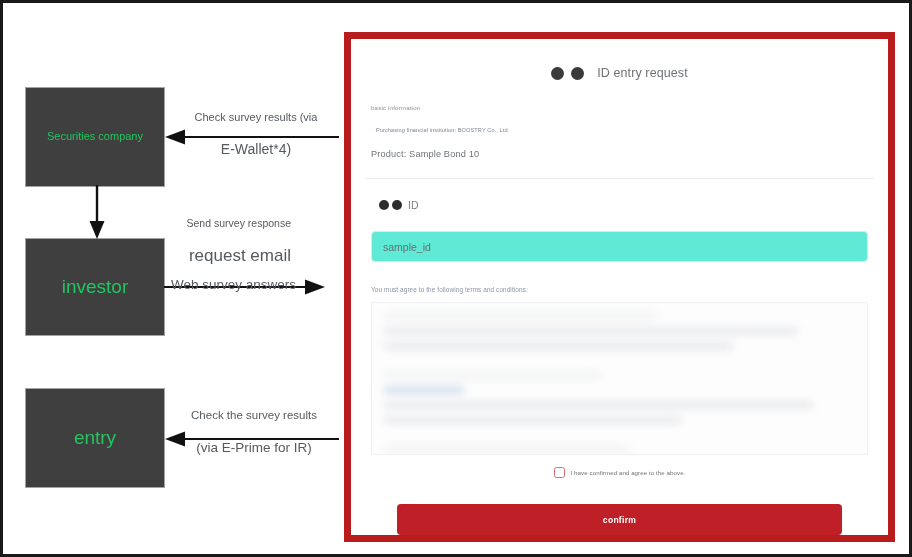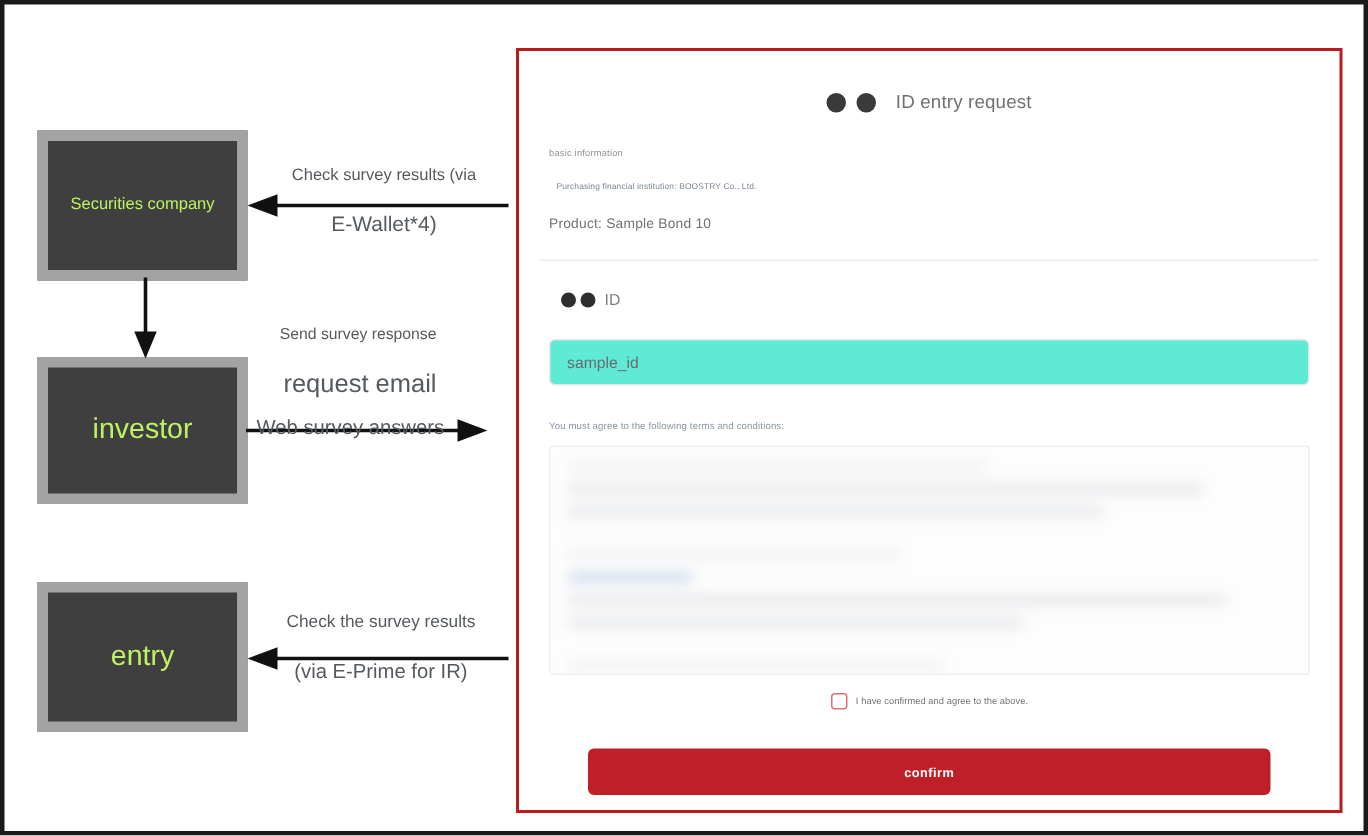--- a/index.html
+++ b/index.html
@@ -24,26 +24,26 @@
   #diagram {
     position: absolute;
     left: 0;
     top: 0;
     width: 340px;
     height: 551px;
   }
   .flow-box {
     position: absolute;
     background: #3f3f3f;
-    border: 7px solid #a3a3a3;
+    border: 1px solid #a3a3a3;
     box-sizing: border-box;
     display: flex;
     align-items: center;
     justify-content: center;
-    color: #bef264;
+    color: #22c55e;
     text-align: center;
   }
   .flow-box-label {
     display: block;
     line-height: 1.2;
   }
   #box-securities {
     left: 22px;
     top: 84px;
     width: 140px;
@@ -106,21 +106,21 @@
   .arrow-svg { position: absolute; overflow: visible; }
 
   
   #app-panel {
     position: absolute;
     left: 341px;
     top: 29px;
     width: 551px;
     height: 510px;
     background: #ffffff;
-    border: 2px solid #b91c1c;
+    border: 7px solid #b91c1c;
     box-sizing: border-box;
     overflow: hidden;
     text-decoration: underline;
   }
   #panel-inner {
     position: absolute;
     left: 8px;
     top: 6px;
     right: 8px;
     bottom: 6px;

